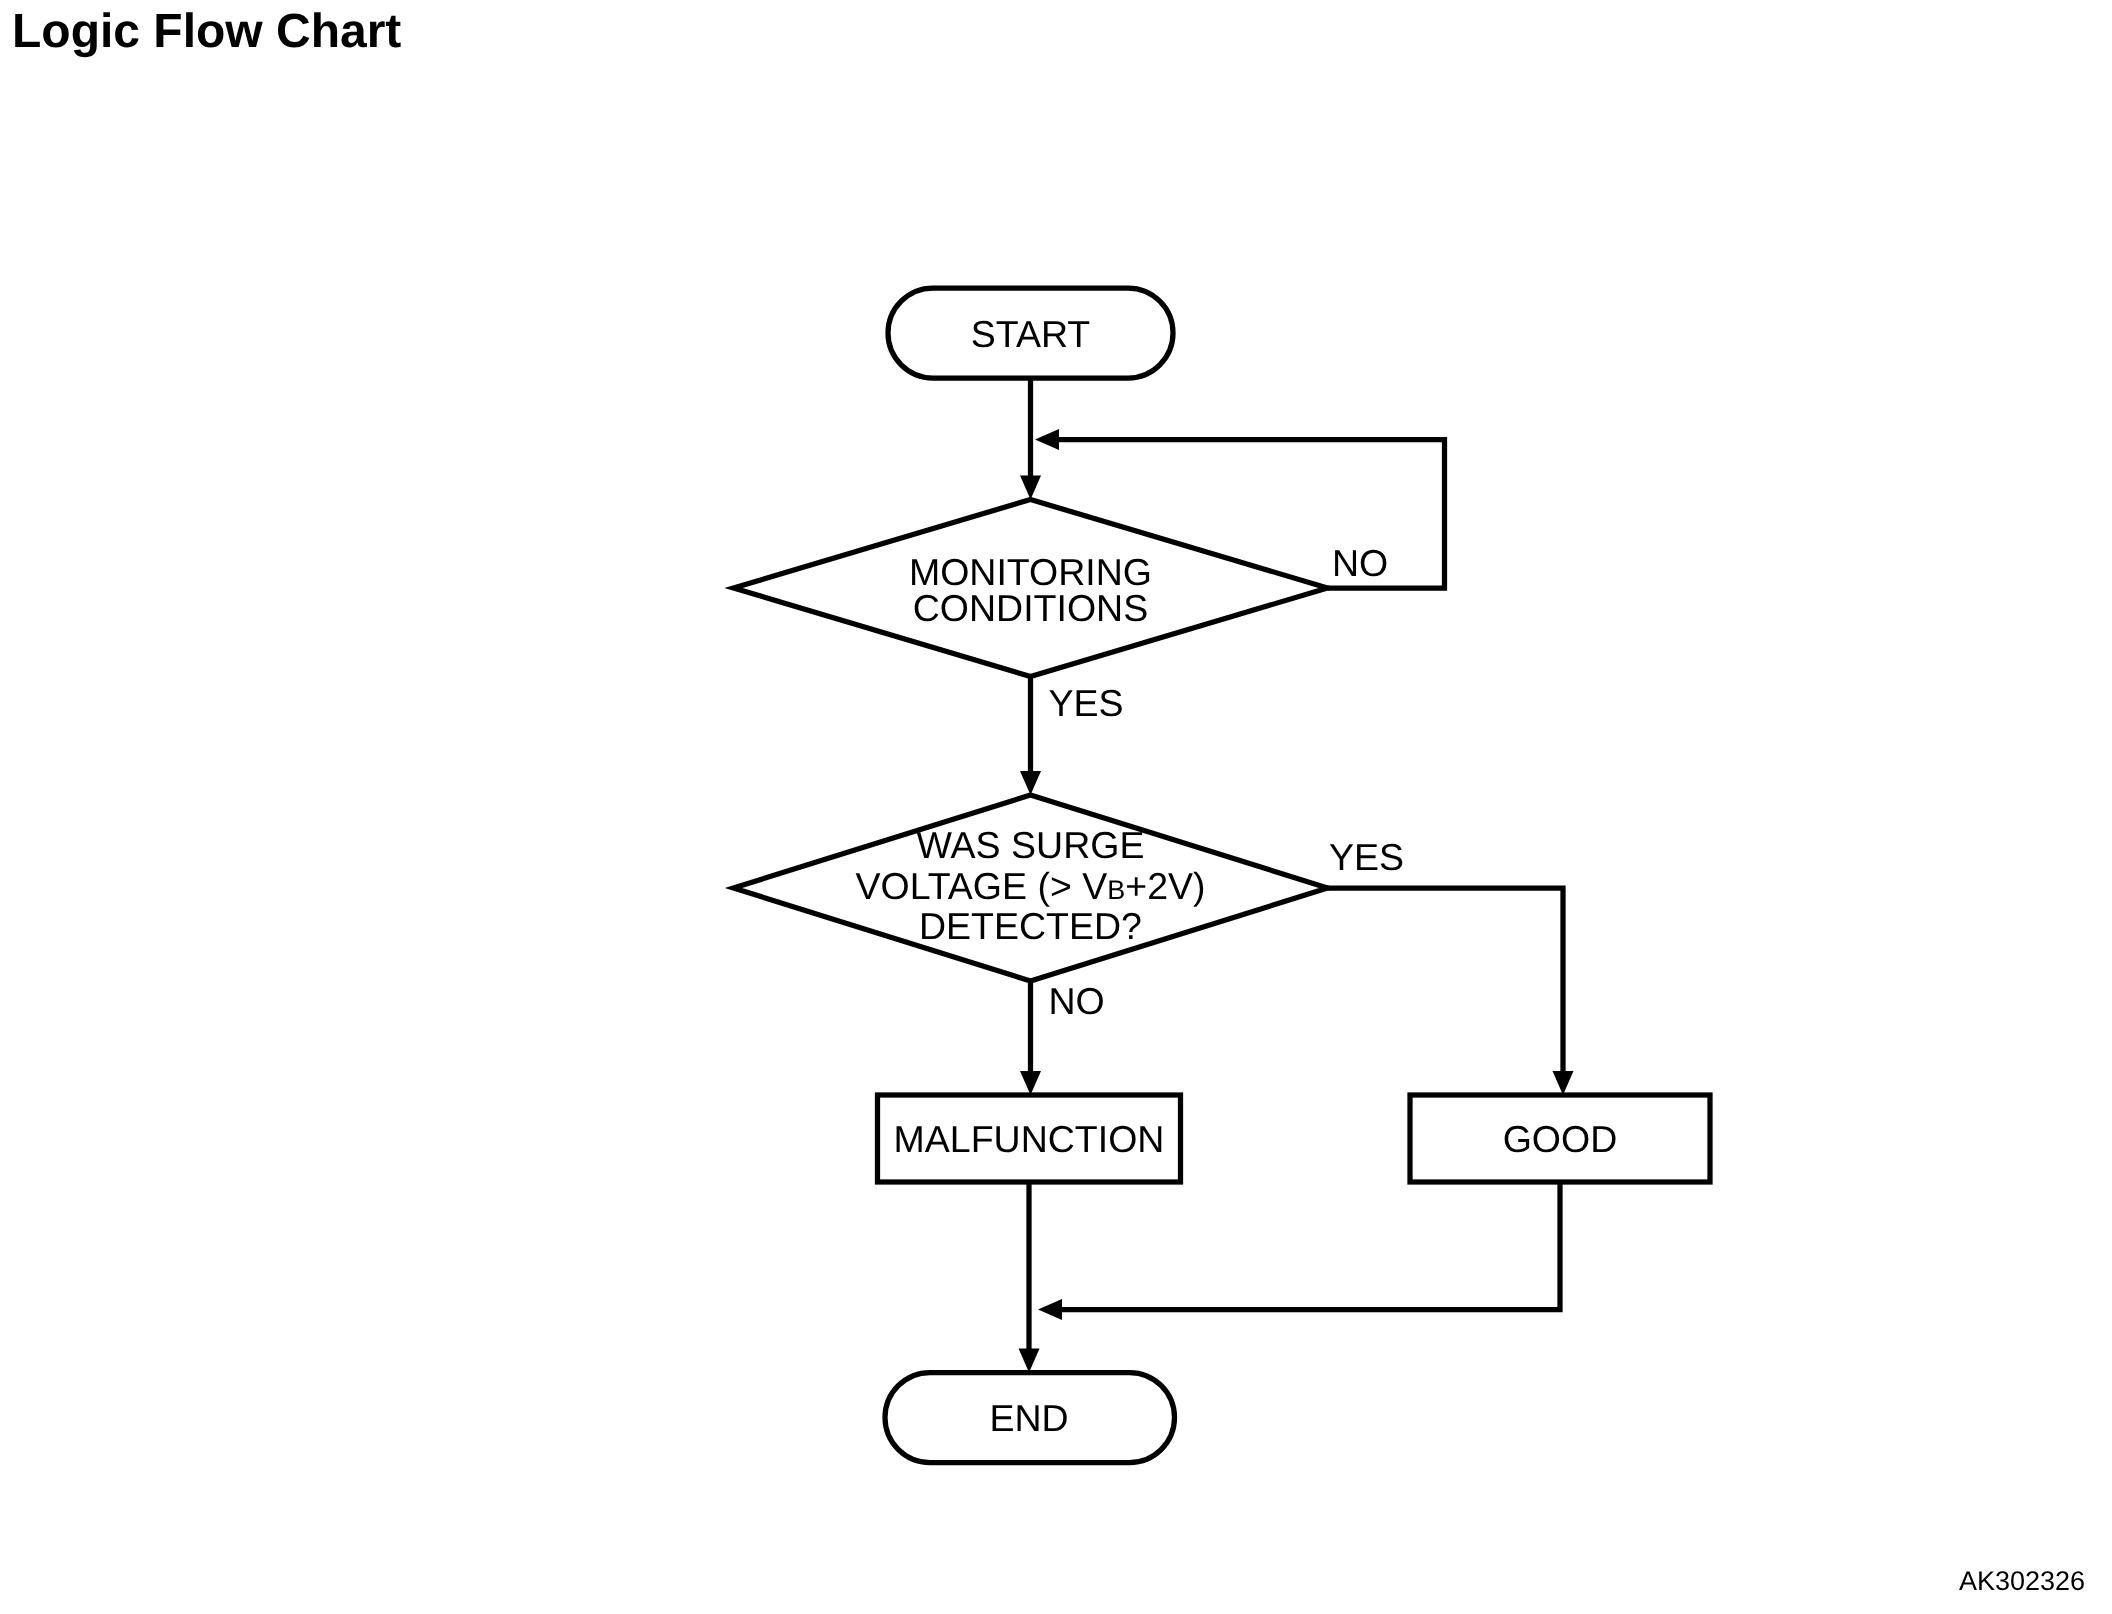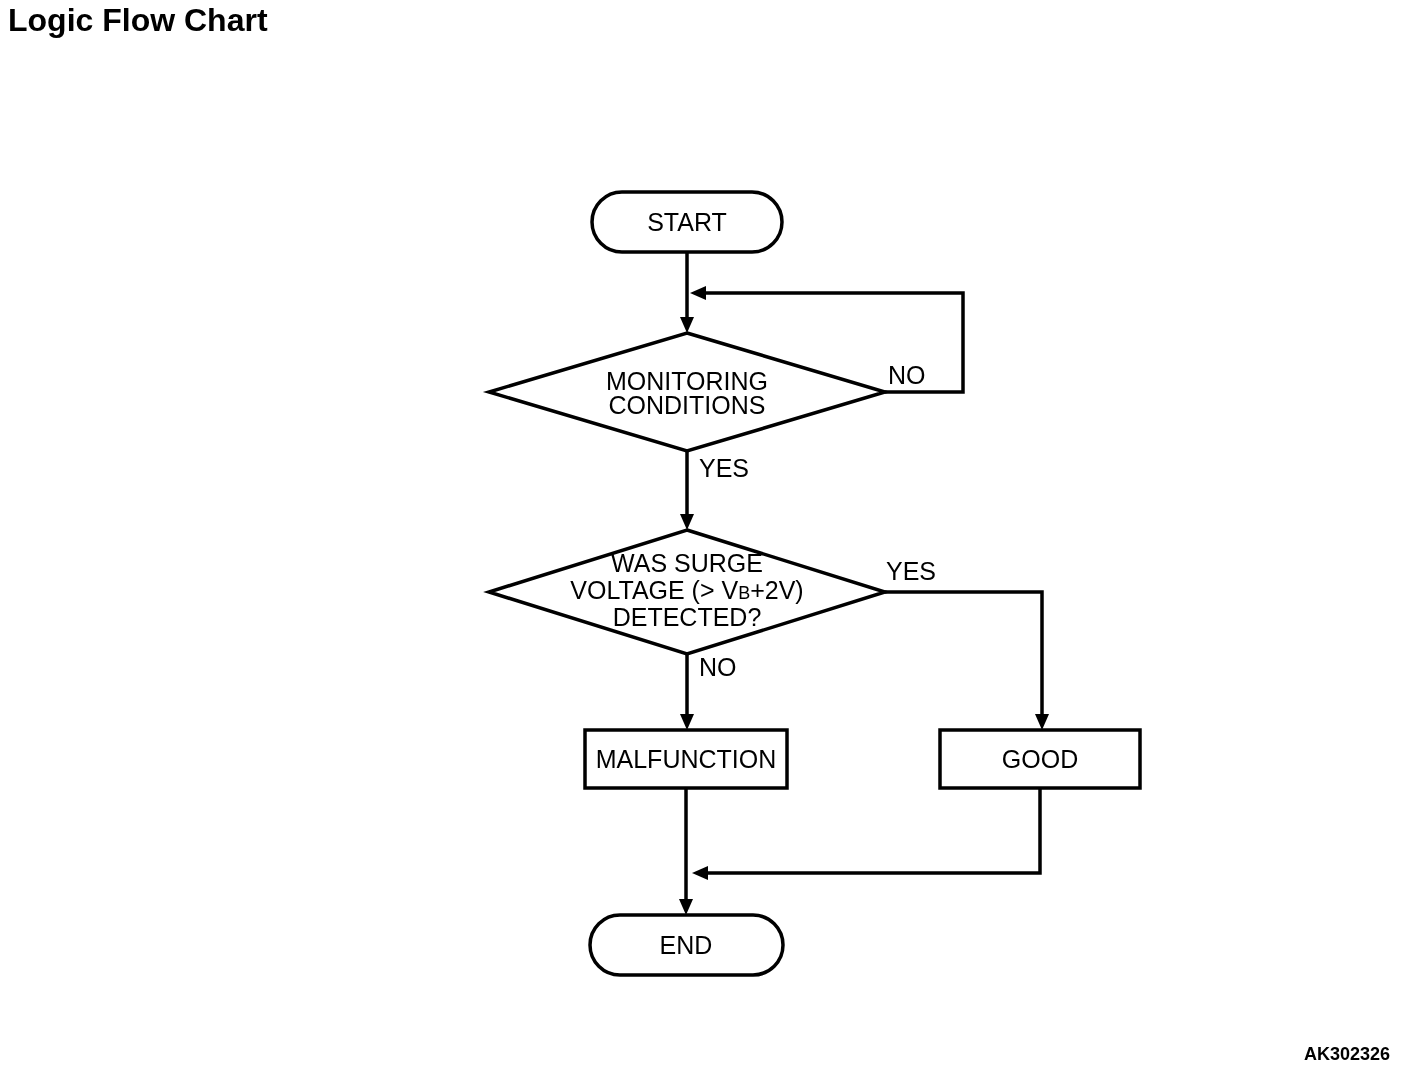--- a/index.html
+++ b/index.html
@@ -24,21 +24,21 @@
     font-weight: bold;
     letter-spacing: 0px;
     color: #000000;
     margin: 0;
   }
   .figure-code {
     position: absolute;
     right: 18px;
     top: 1044px;
     font-size: 18px;
-    font-weight: bold;
+    font-weight: normal;
     color: #000000;
   }
   svg.flowchart {
     position: absolute;
     left: 0;
     top: 0;
   }
   svg .shape {
     fill: #ffffff;
     stroke: #000000;

